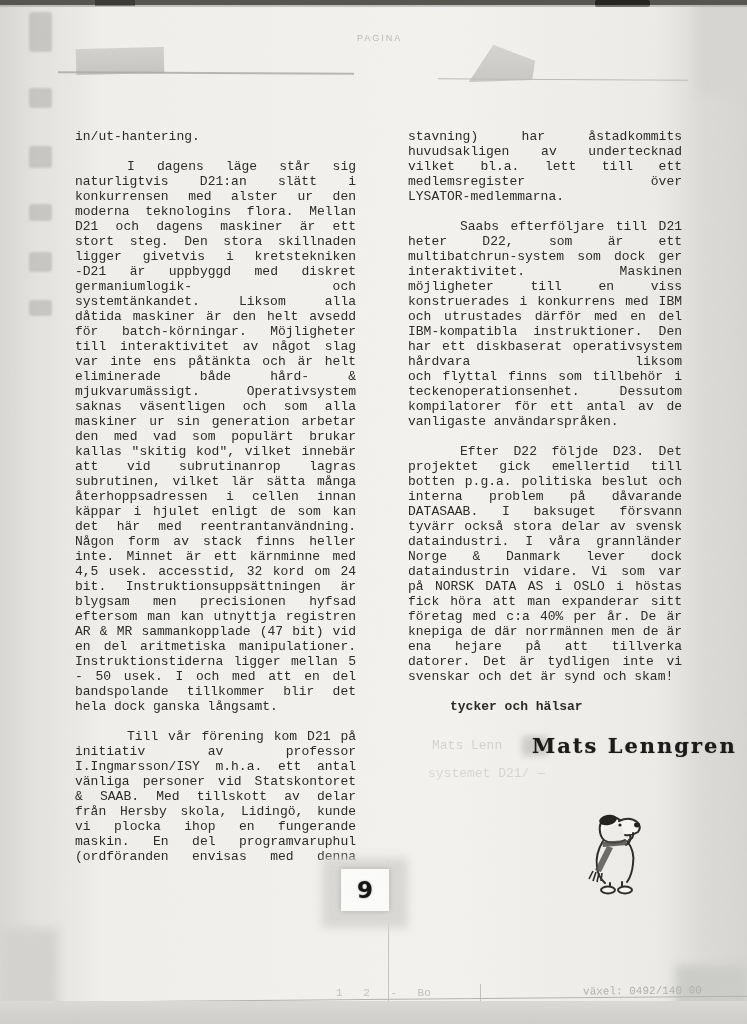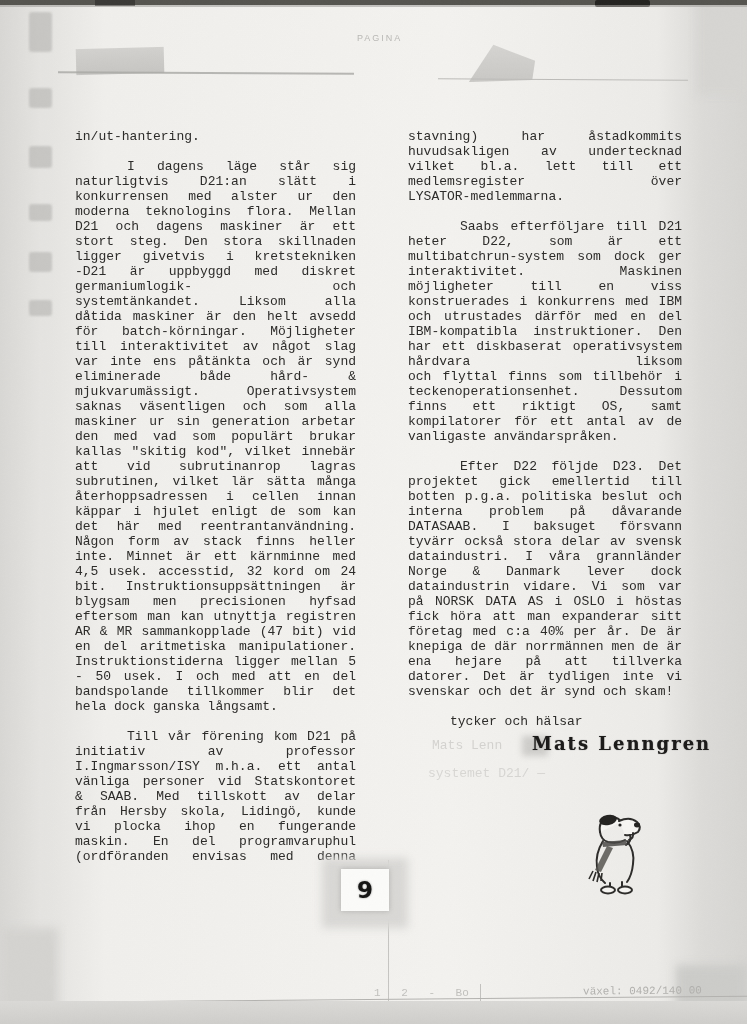--- a/index.html
+++ b/index.html
@@ -43,30 +43,30 @@
   #col-left{left:75px;width:281px;}
   #col-right{left:408px;width:274px;}
   .block{margin-bottom:15px;}
   .tline{text-align:justify;text-align-last:justify;height:15px;white-space:normal;}
   .tline.nojust{text-align-last:left;}
   .tline.first{text-indent:52px;}
   
   .signoff-ghost1{position:absolute;left:432px;top:738px;font-size:13px;color:#7b7975;opacity:.25;text-align:right;}
   .signoff-ghost2{position:absolute;left:428px;top:766px;font-size:13px;color:#7b7975;opacity:.22;}
   .signature{position:absolute;left:532px;top:733px;font-family:"DejaVu Serif","Liberation Serif",serif;
-             font-weight:bold;font-size:18px;letter-spacing:2px;color:#1a1918;text-shadow:0 0 1px rgba(20,20,20,.55);}
+             font-weight:bold;font-size:21px;letter-spacing:2px;color:#1a1918;text-shadow:0 0 1px rgba(20,20,20,.55);}
   .sig-smudge{position:absolute;left:522px;top:736px;width:26px;height:20px;background:#8f8e8b;opacity:.35;filter:blur(3px);}
   
   .pagenum-patch{position:absolute;left:322px;top:858px;width:86px;height:70px;background:#d9d8d5;filter:blur(4px);}
   .pagenum-box{position:absolute;left:341px;top:869px;width:48px;height:42px;background:#fbfbf9;
                box-shadow:0 0 5px rgba(60,60,58,.25);display:flex;align-items:center;justify-content:center;}
   .pagenum-box span{font-family:"DejaVu Sans",sans-serif;font-weight:800;font-size:23px;color:#131312;
                     text-shadow:0 0 2px rgba(30,30,28,.5);}
   
-  .footer-left{position:absolute;left:336px;top:987px;font-size:11px;color:#c1c0bd;word-spacing:14px;margin-left:38px;}
+  .footer-left{position:absolute;left:336px;top:987px;font-size:11px;color:#c1c0bd;word-spacing:14px;}
   .footer-right{position:absolute;left:583px;top:985px;font-size:11px;color:#b1b0ad;transform:rotate(-.6deg);}
   
   .dog{position:absolute;left:582px;top:812px;}
   
   .grain{position:absolute;left:0;top:0;width:747px;height:1024px;pointer-events:none;opacity:.5;}
 </style>
 </head>
 <body>
 
 <div id="page">
@@ -111,21 +111,21 @@
         <div class="tline">moderna teknologins flora. Mellan</div>
         <div class="tline">D21 och dagens maskiner är ett</div>
         <div class="tline">stort steg. Den stora skillnaden</div>
         <div class="tline">ligger givetvis i kretstekniken</div>
         <div class="tline">-D21 är uppbyggd med diskret</div>
         <div class="tline">germaniumlogik- och</div>
         <div class="tline">systemtänkandet. Liksom alla</div>
         <div class="tline">dåtida maskiner är den helt avsedd</div>
         <div class="tline">för batch-körningar. Möjligheter</div>
         <div class="tline">till interaktivitet av något slag</div>
-        <div class="tline">var inte ens påtänkta och är synd</div>
+        <div class="tline">var inte ens påtänkta och är helt</div>
         <div class="tline">eliminerade både hård- &amp;</div>
         <div class="tline">mjukvarumässigt. Operativsystem</div>
         <div class="tline">saknas väsentligen och som alla</div>
         <div class="tline">maskiner ur sin generation arbetar</div>
         <div class="tline">den med vad som populärt brukar</div>
         <div class="tline">kallas "skitig kod", vilket innebär</div>
         <div class="tline">att vid subrutinanrop lagras</div>
         <div class="tline">subrutinen, vilket lär sätta många</div>
         <div class="tline">återhoppsadressen i cellen innan</div>
         <div class="tline">käppar i hjulet enligt de som kan</div>
@@ -169,21 +169,20 @@
         <div class="tline">multibatchrun-system som dock ger</div>
         <div class="tline">interaktivitet. Maskinen</div>
         <div class="tline">möjligheter till en viss</div>
         <div class="tline">konstruerades i konkurrens med IBM</div>
         <div class="tline">och utrustades därför med en del</div>
         <div class="tline">IBM-kompatibla instruktioner. Den</div>
         <div class="tline">har ett diskbaserat operativsystem</div>
         <div class="tline">hårdvara liksom</div>
         <div class="tline">och flyttal finns som tillbehör i</div>
         <div class="tline">teckenoperationsenhet. Dessutom</div>
-        <div class="tline">finns ett riktigt OS, samt</div>
         <div class="tline">kompilatorer för ett antal av de</div>
         <div class="tline nojust">vanligaste användarspråken.</div>
       </div>
       <div class="block">
         <div class="tline first">Efter D22 följde D23. Det</div>
         <div class="tline">projektet gick emellertid till</div>
         <div class="tline">botten p.g.a. politiska beslut och</div>
         <div class="tline">interna problem på dåvarande</div>
         <div class="tline">DATASAAB. I baksuget försvann</div>
         <div class="tline">tyvärr också stora delar av svensk</div>
@@ -191,21 +190,21 @@
         <div class="tline">Norge &amp; Danmark lever dock</div>
         <div class="tline">dataindustrin vidare. Vi som var</div>
         <div class="tline">på NORSK DATA AS i OSLO i höstas</div>
         <div class="tline">fick höra att man expanderar sitt</div>
         <div class="tline">företag med c:a 40% per år. De är</div>
         <div class="tline">knepiga de där norrmännen men de är</div>
         <div class="tline">ena hejare på att tillverka</div>
         <div class="tline">datorer. Det är tydligen inte vi</div>
         <div class="tline nojust">svenskar och det är synd och skam!</div>
       </div>
-      <div class="block" style="padding-left: 42px;">
+      <div class="block" style="padding-left: 42px; font-weight: bold;">
         <div class="tline nojust">tycker och hälsar</div>
       </div>
     </div>
 
   <div class="signoff-ghost1">Mats Lenn</div>
   <div class="signoff-ghost2">systemet D21/ —</div>
   <div class="sig-smudge"></div>
   <div class="signature">Mats Lenngren</div>
 
   <svg class="dog" width="78" height="84" viewBox="0 0 78 84">

